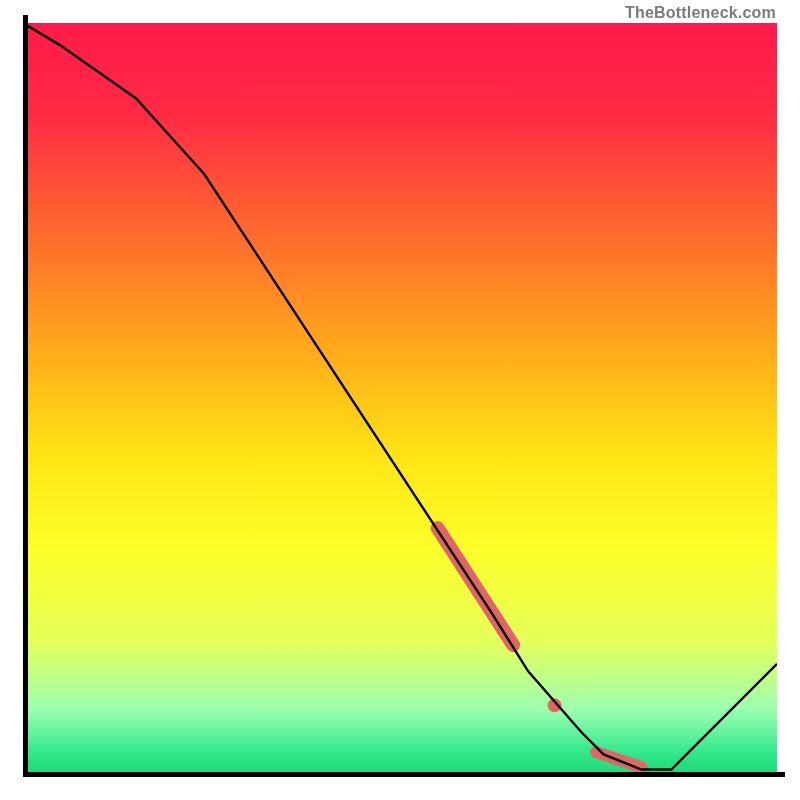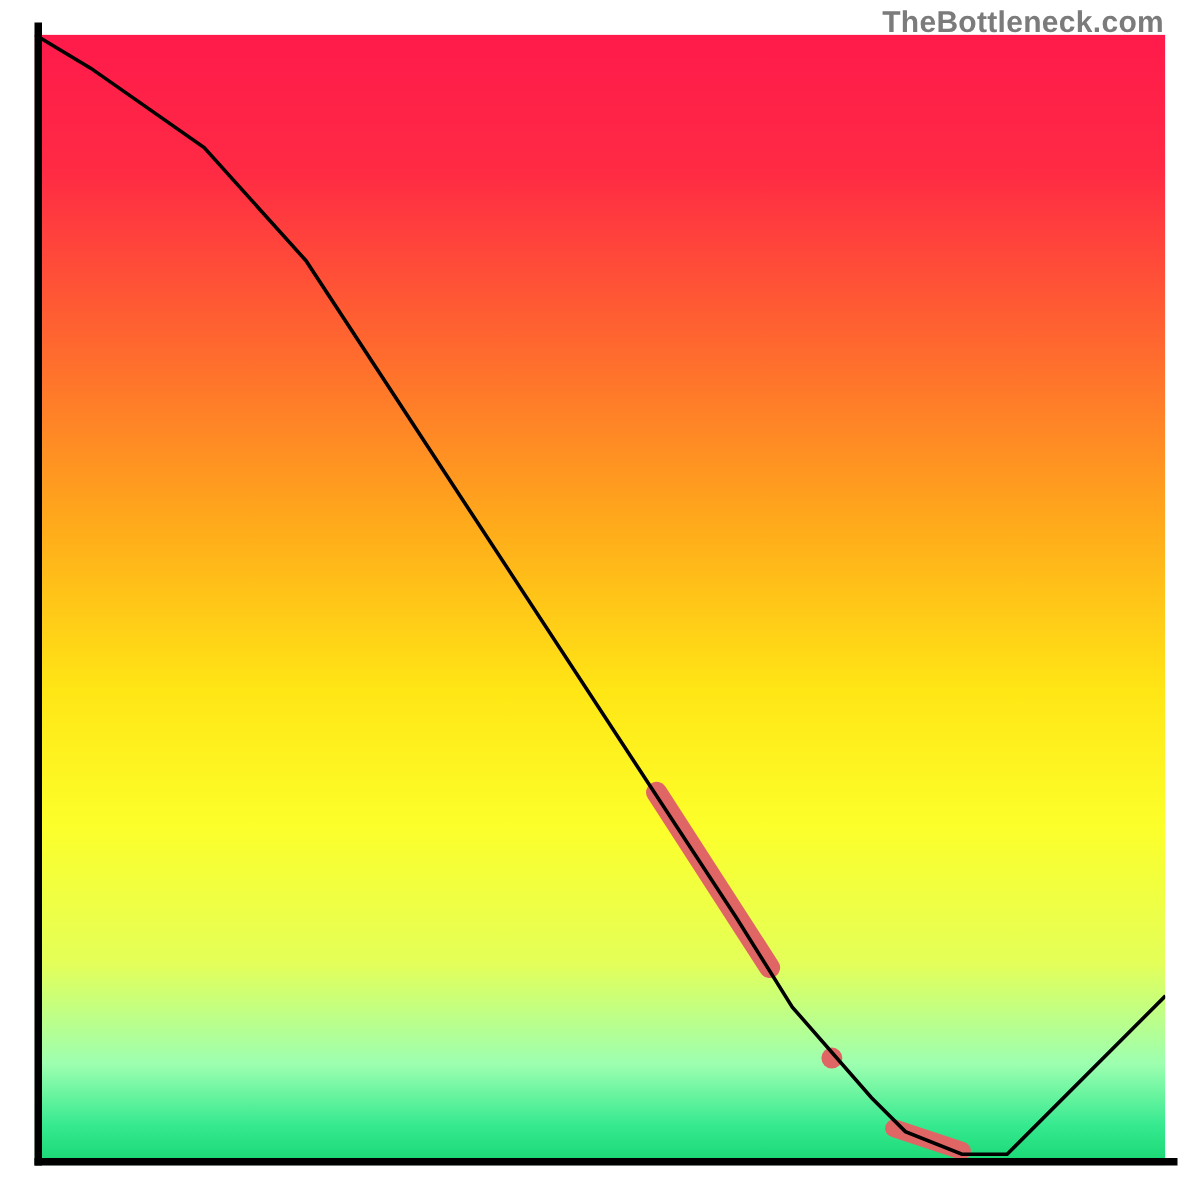--- a/index.html
+++ b/index.html
@@ -25,21 +25,21 @@
     overflow: hidden;
   }
   .gradient {
     position: absolute;
     inset: 0;
   }
   .watermark {
     position: absolute;
     top: 4px;
     right: 24px;
-    font-size: 20px;
+    font-size: 16px;
     font-weight: 600;
     color: #7b7b7b;
     letter-spacing: 0.2px;
   }
   .axis {
     position: absolute;
     background: #000;
   }
   .axis.x {
     left: 23px;

